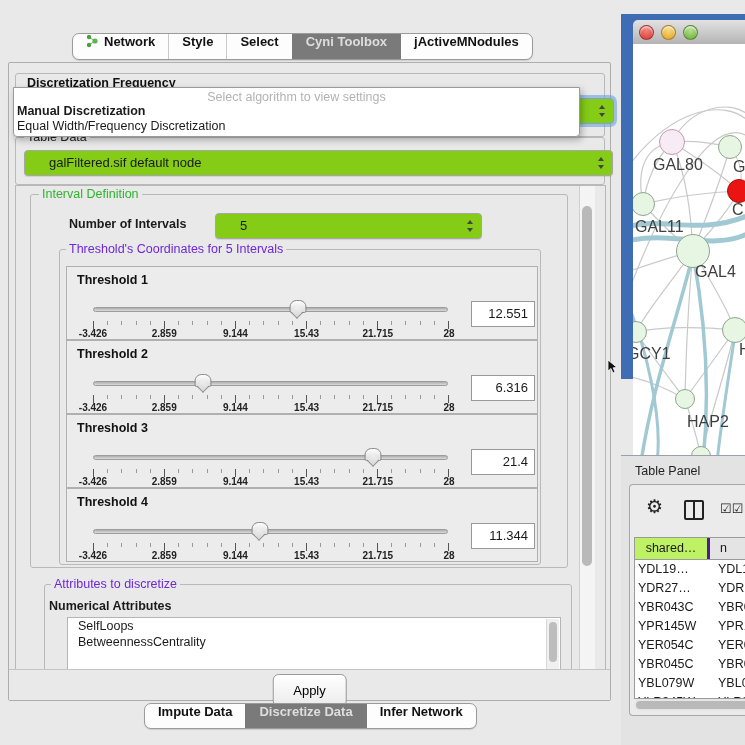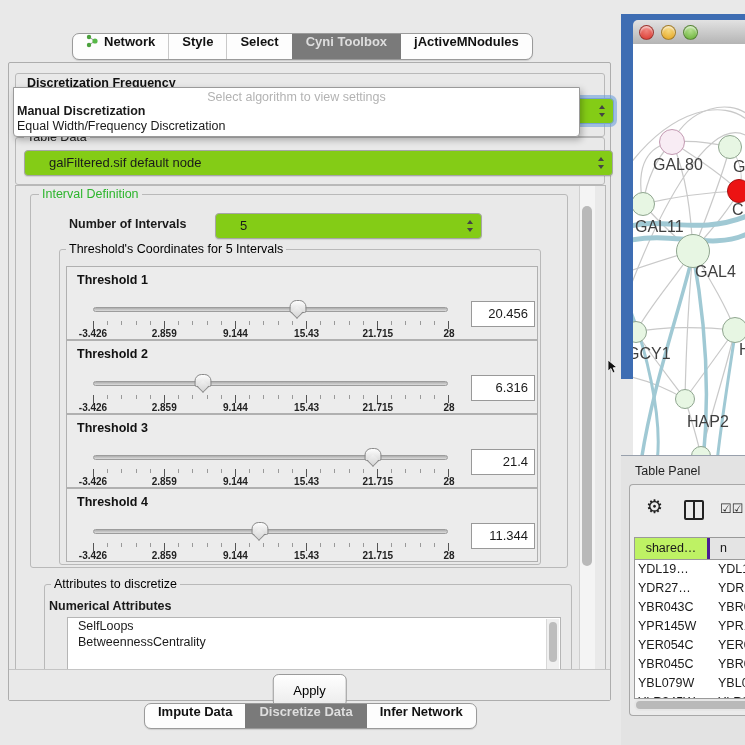--- a/index.html
+++ b/index.html
@@ -26,21 +26,21 @@
   #bottom-tabs{left:144px;top:703px;height:24px;}
 
   
   .content-panel{left:8px;top:62px;width:601px;height:637px;border:1px solid #adadad;
                  border-radius:2px;background:#e9e9e9;}
   .groupbox{position:absolute;border:1px solid #b9b9b9;border-radius:3px;}
   .group-label{position:absolute;top:-8px;left:8px;background:#e9e9e9;padding:0 3px;
                font-size:12.5px;white-space:nowrap;}
   .lbl-black{color:#111;font-weight:bold;}
   .lbl-green{color:#2db52d;}
-  .lbl-blue{color:#000000;}
+  .lbl-blue{color:#6d28d9;}
 
   
   .combo{position:absolute;background:#84cc16;border:1px solid #a6a6a6;border-radius:4px;
          font-size:13px;line-height:24px;padding-left:24px;box-shadow:0 1px 1px rgba(0,0,0,.1);}
   .spinner{position:absolute;right:7px;top:50%;transform:translateY(-50%);width:7px;height:12px;}
   .spinner:before,.spinner:after{content:"";position:absolute;left:0;border-left:3.5px solid transparent;
          border-right:3.5px solid transparent;}
   .spinner:before{top:0;border-bottom:4px solid #444;}
   .spinner:after{bottom:0;border-top:4px solid #444;}
   .combo.focus{border:1px solid #7aa3d4;box-shadow:0 0 0 3px rgba(110,160,220,.6);}
@@ -206,21 +206,21 @@
               </div>
             <div class="ticks"></div>
             <div class="tick-labels">
                 <span class="tick-label">-3.426</span>
                 <span class="tick-label">2.859</span>
                 <span class="tick-label">9.144</span>
                 <span class="tick-label">15.43</span>
                 <span class="tick-label">21.715</span>
                 <span class="tick-label">28</span>
               </div>
-            <div class="value-box">20.456</div>
+            <div class="value-box">12.551</div>
           </div>
 
           <div class="thr-panel" style="top:90px;">
             <div class="thr-label">Threshold 2</div>
             <div class="slider">
                 <div class="track"></div>
                 <div class="handle" style="left: 30.9998%;"></div>
               </div>
             <div class="ticks"></div>
             <div class="tick-labels">

